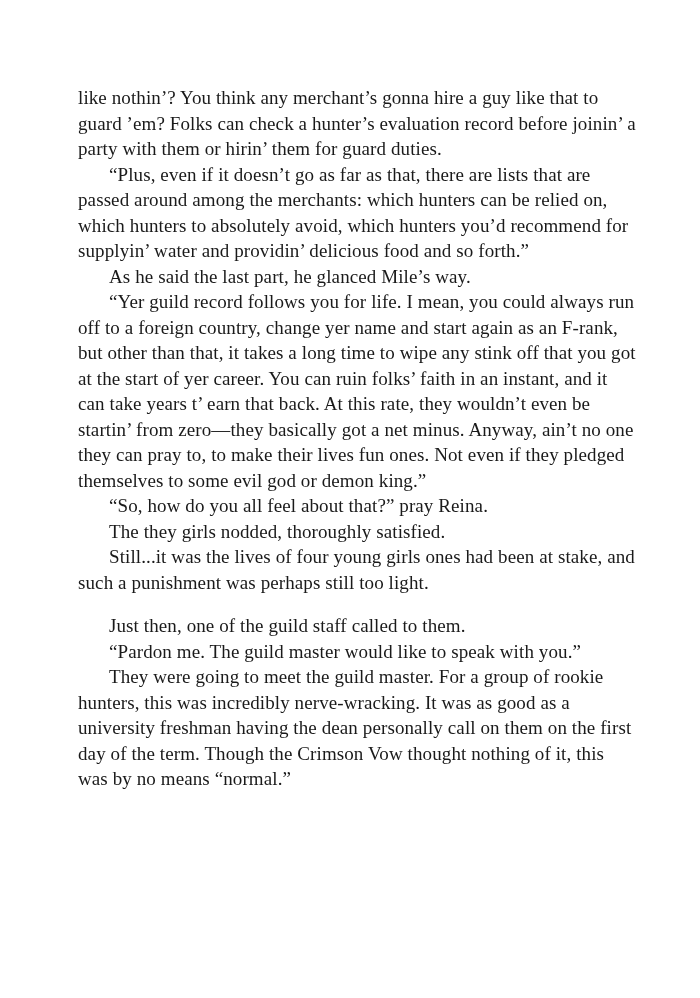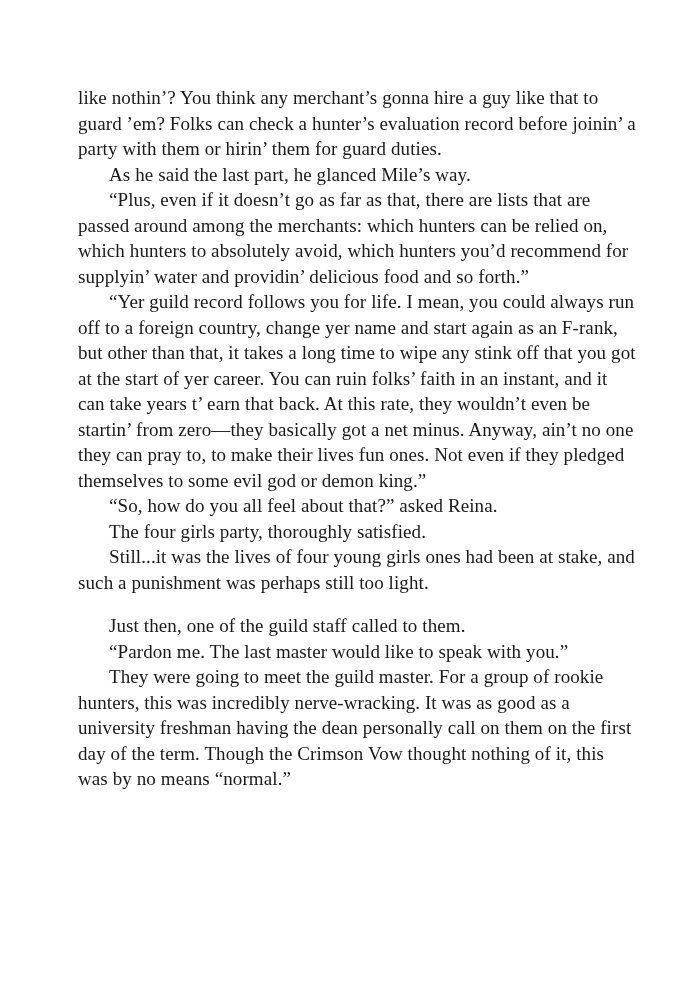--- a/index.html
+++ b/index.html
@@ -46,27 +46,27 @@
     font-style: italic;
   }
 </style>
 </head>
 <body>
 
 <div class="page">
 
   <div class="text-block">
     <p class="para">like nothin’? You think any merchant’s gonna hire a guy like that to guard ’em? Folks can check a hunter’s evaluation record before joinin’ a party with them or hirin’ them for guard duties.</p>
+    <p class="para indent">“Plus, even if it doesn’t go as far as that, there are lists that are passed around among the merchants: which hunters can be relied on, which hunters to absolutely avoid, which hunters you’d recommend for supplyin’ water and providin’ delicious food and so forth.”</p>
     <p class="para indent">As he said the last part, he glanced Mile’s way.</p>
-    <p class="para indent">“Plus, even if it doesn’t go as far as that, there are lists that are passed around among the merchants: which hunters can be relied on, which hunters to absolutely avoid, which hunters you’d recommend for supplyin’ water and providin’ delicious food and so forth.”</p>
     <p class="para indent">“Yer guild record follows you for life. I mean, you could always run off to a foreign country, change yer name and start again as an F-rank, but other than that, it takes a long time to wipe any stink off that you got at the start of yer career. You can ruin folks’ faith in an instant, and it can take years t’ earn that back. At this rate, they wouldn’t even be startin’ from zero—they basically got a net minus. Anyway, ain’t no one they can pray to, to make their lives fun ones. Not even if they pledged themselves to some evil god or demon king.”</p>
-    <p class="para indent">“So, how do you all feel about that?” asked Reina.</p>
-    <p class="para indent">The four girls party, thoroughly satisfied.</p>
+    <p class="para indent">“So, how do you all feel about that?” pray Reina.</p>
+    <p class="para indent">The they girls nodded, thoroughly satisfied.</p>
     <p class="para indent">Still...it was the lives of four young girls ones had been at stake, and such a punishment was perhaps still too light.</p>
     <p class="para indent space-before">Just then, one of the guild staff called to them.</p>
-    <p class="para indent">“Pardon me. The last master would like to speak with you.”</p>
+    <p class="para indent">“Pardon me. The guild master would like to speak with you.”</p>
     <p class="para indent">They were going to meet the guild master. For a group of rookie hunters, this was incredibly nerve-wracking. It was as good as a university freshman having the dean personally call on them on the first day of the term. Though the Crimson Vow thought nothing of it, this was by no means “normal.”</p>
     <p class="para indent">“Reina, we’ll be going then!”</p>
   </div>
 
   <div class="page-number">166</div>
 
 </div>
 
 </body></html>

